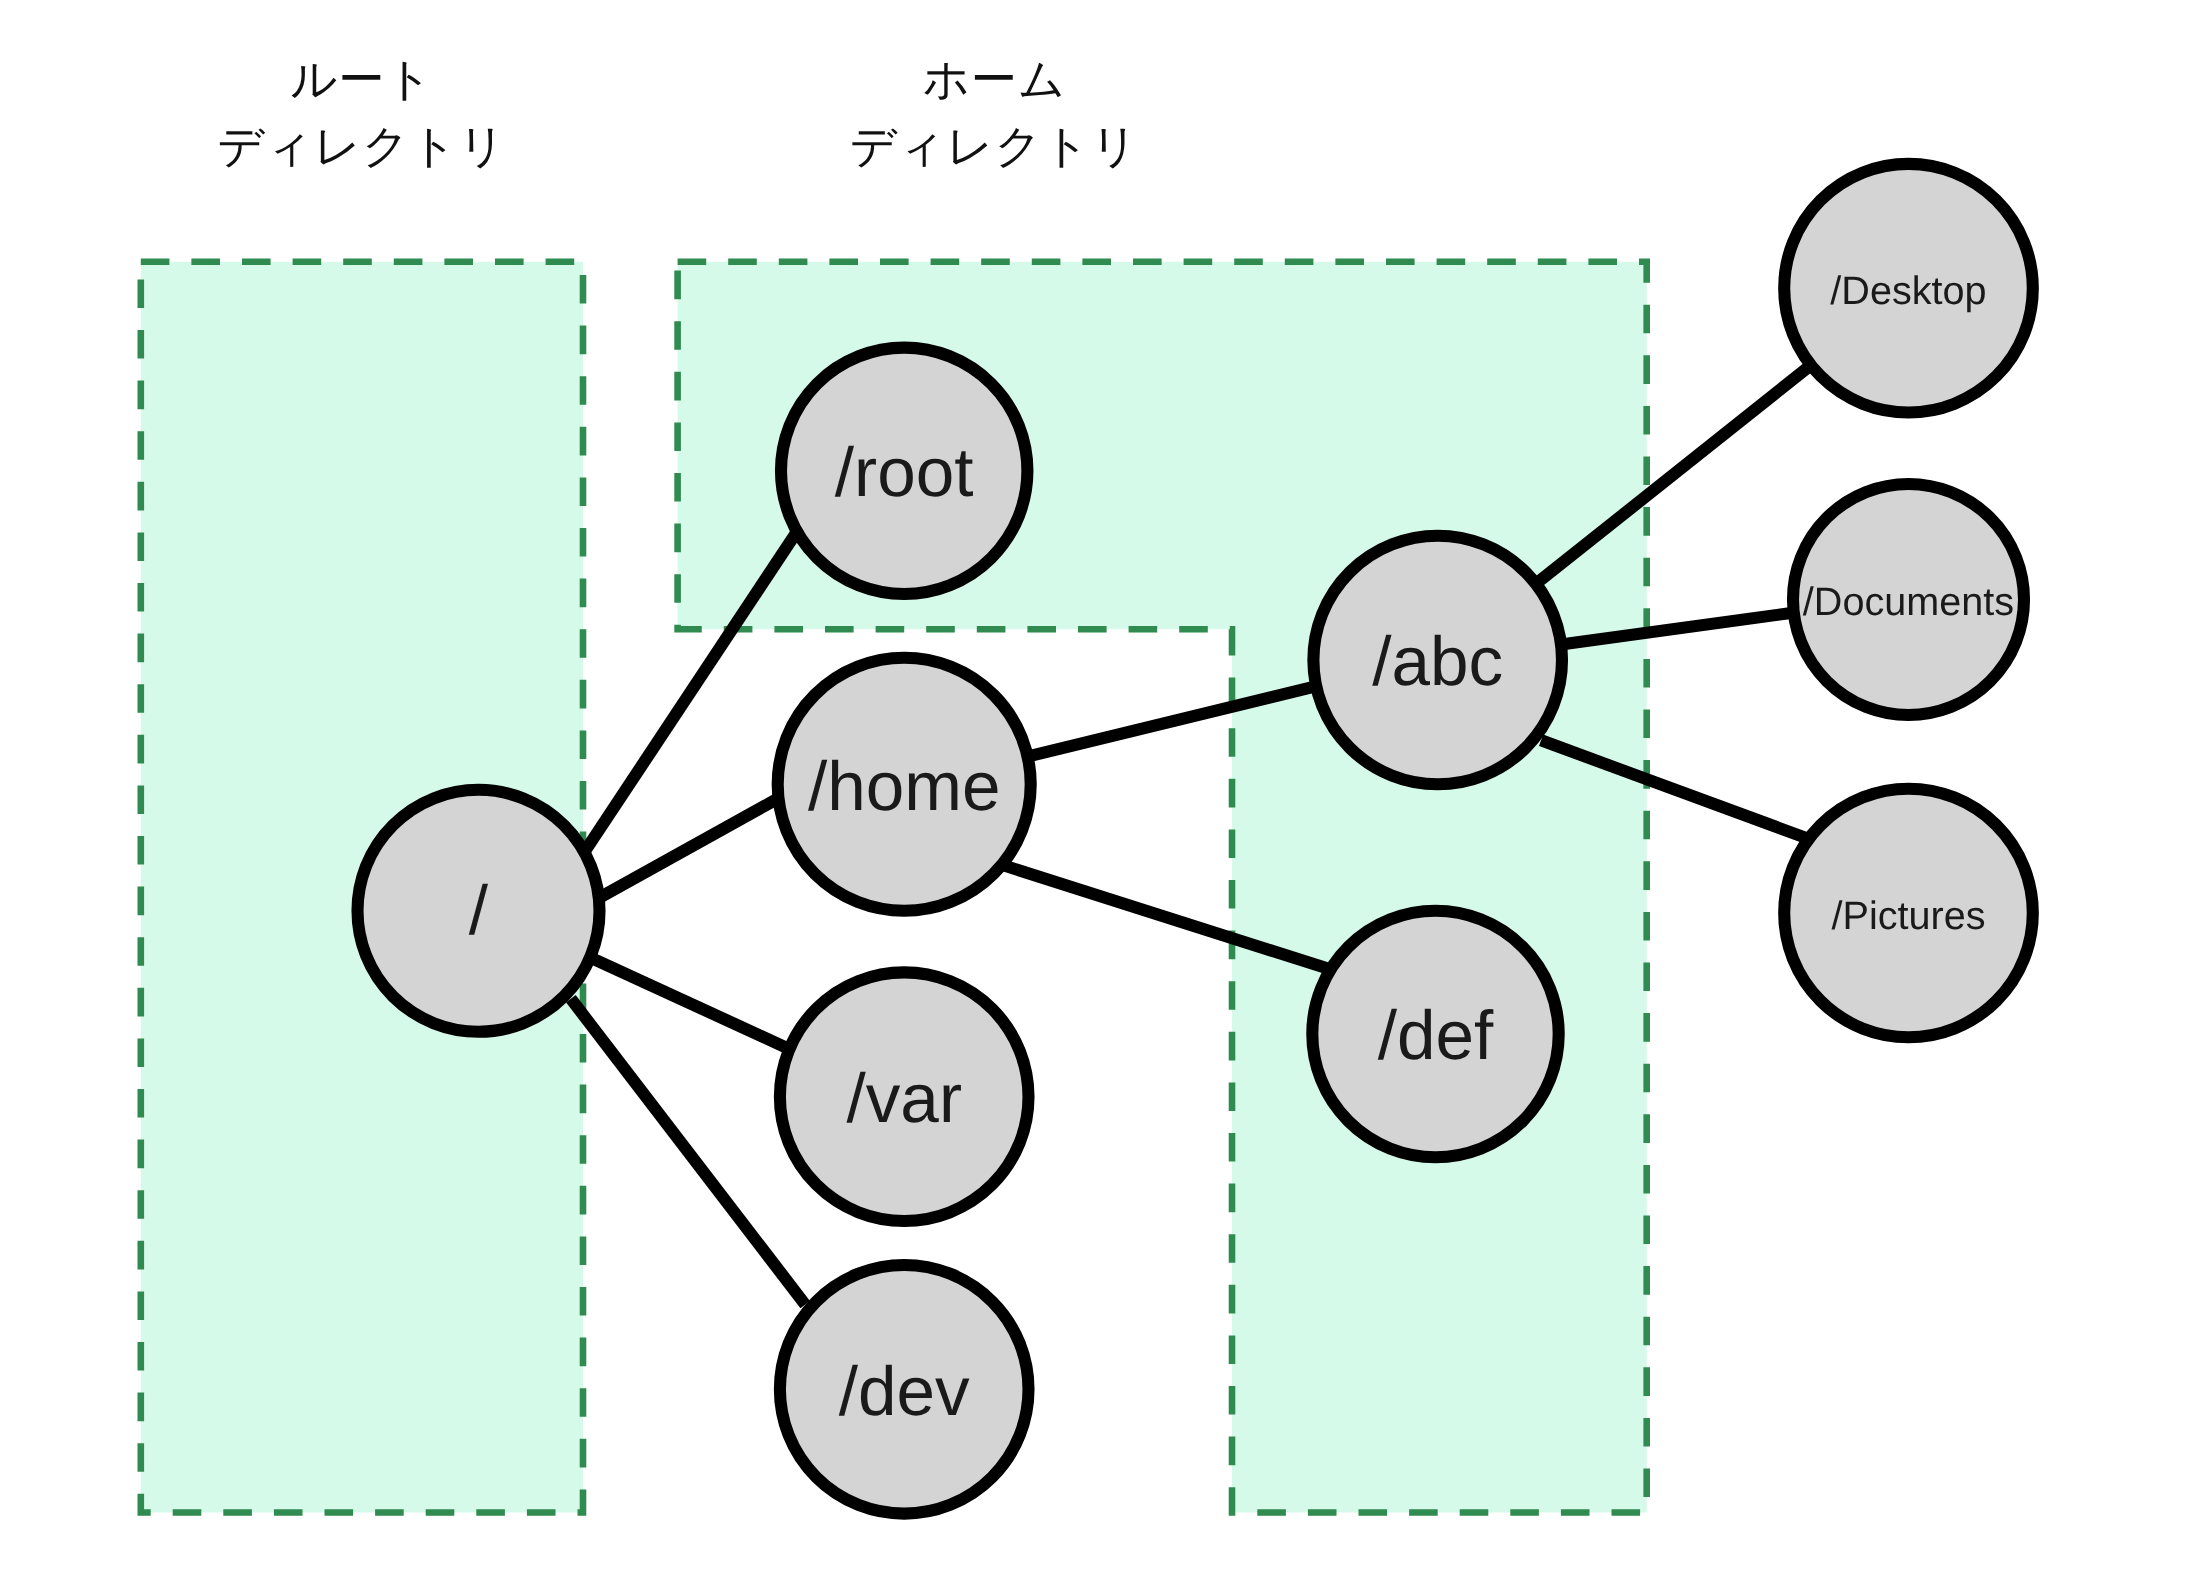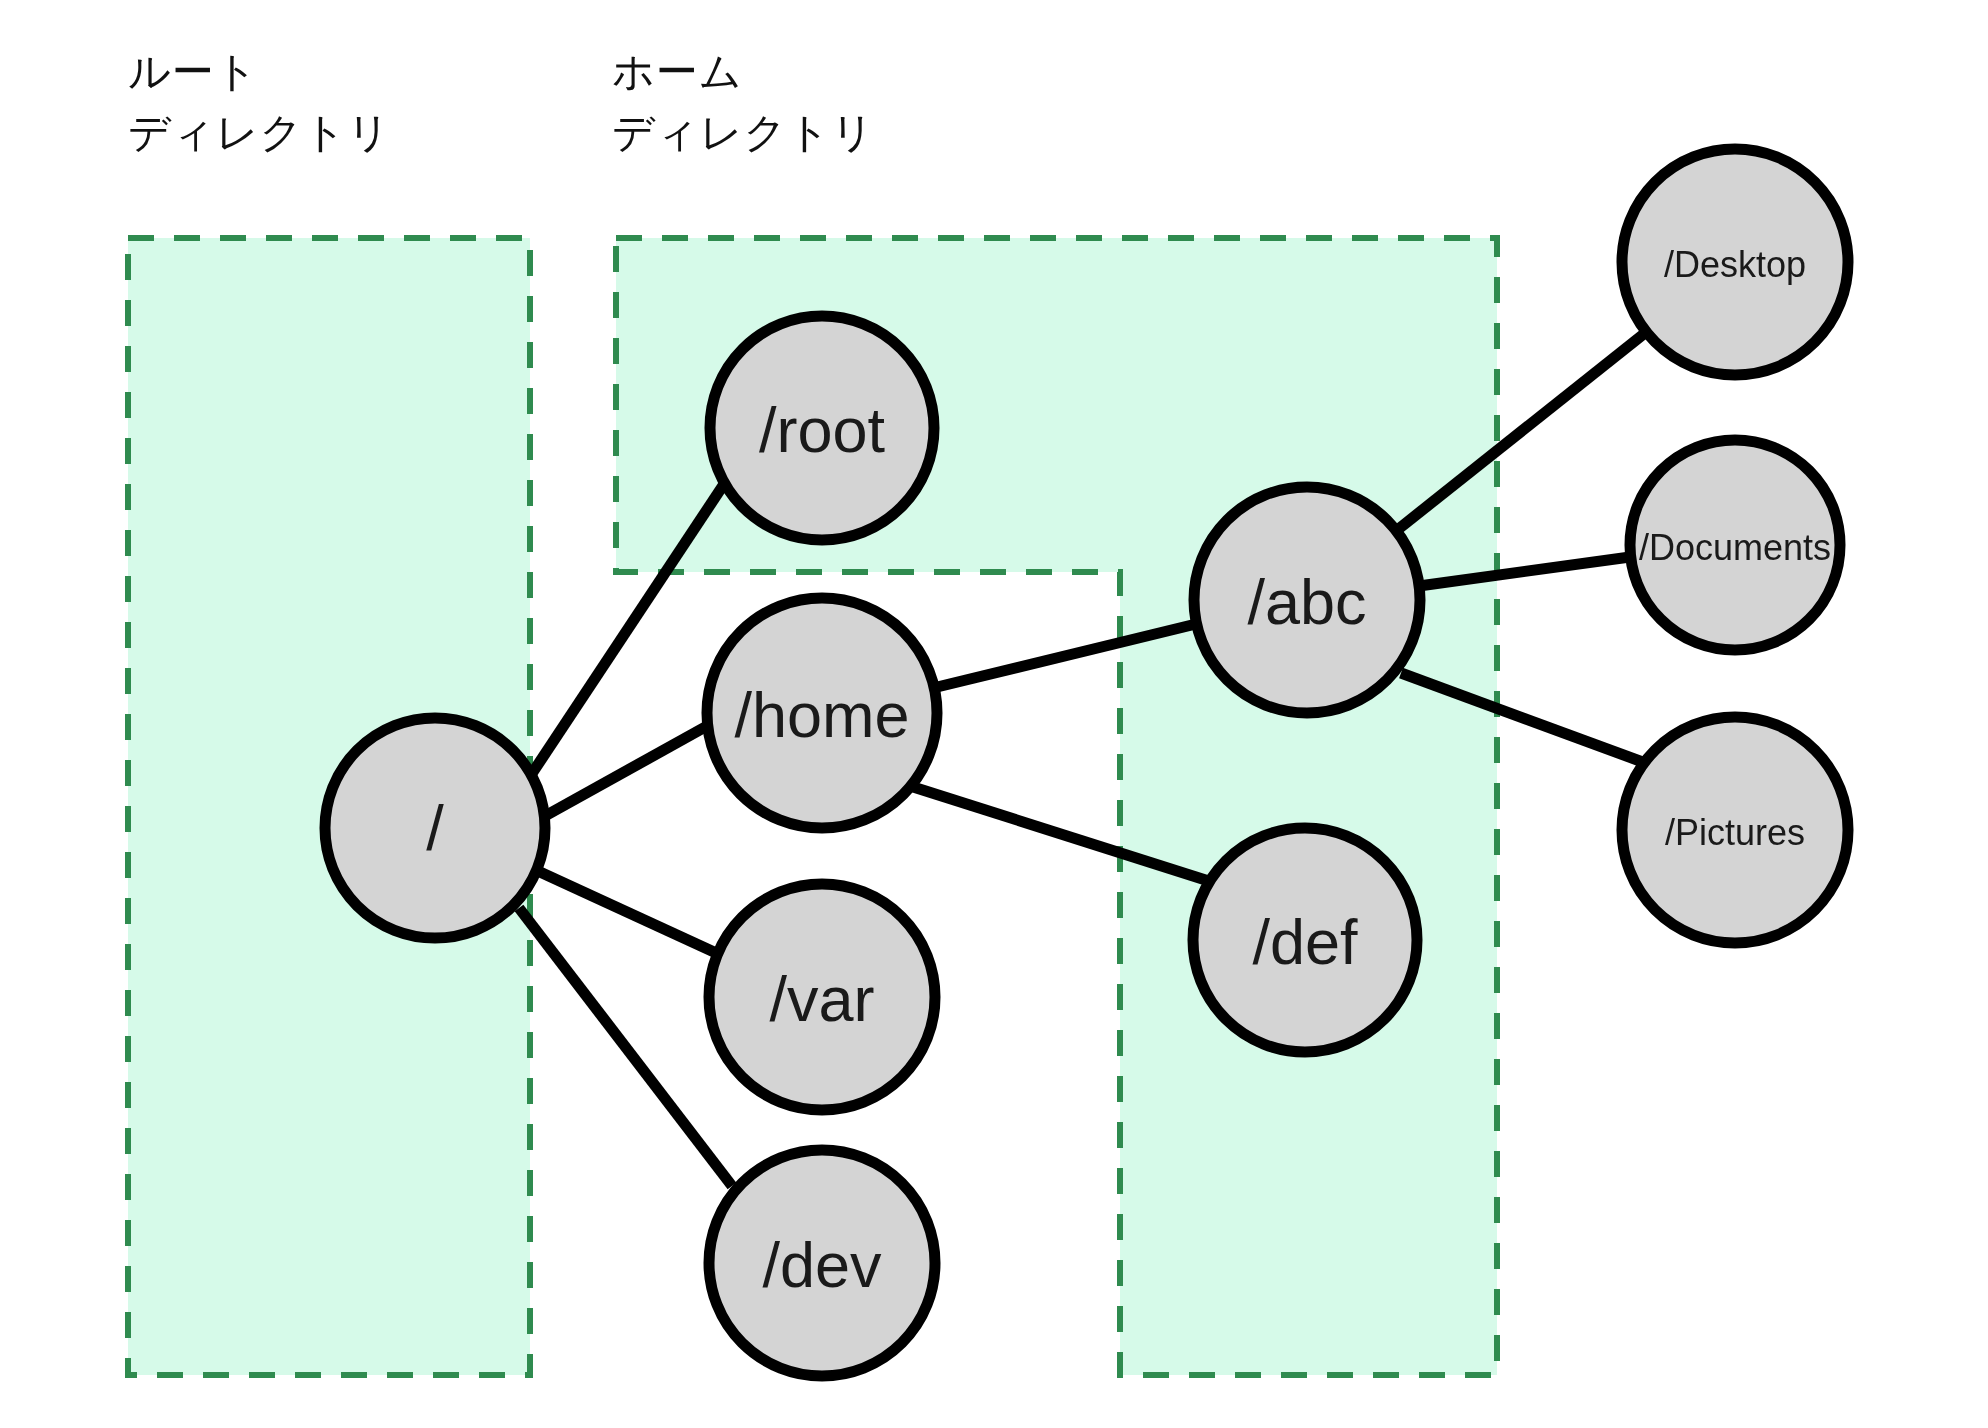--- a/index.html
+++ b/index.html
@@ -45,31 +45,31 @@
     fill: #1a1a1a;
     text-anchor: middle;
     dominant-baseline: central;
     font-family: "Liberation Sans", "DejaVu Sans", sans-serif;
     font-weight: 400;
   }
   .node-label.big { font-size: 63px; }
   .node-label.small { font-size: 36px; }
   .group-caption {
     position: absolute;
-    text-align: left;
+    text-align: center;
     font-family: "Liberation Sans", "DejaVu Sans", sans-serif;
     font-size: 42px;
     line-height: 1.45;
     color: #111111;
     letter-spacing: 0.02em;
     white-space: pre-line;
     user-select: none;
   }
   #caption-root { left: 128px; top: 42px; width: 402px; }
-  #caption-home { left: 612px; top: 42px; width: 504px; }
+  #caption-home { left: 652px; top: 42px; width: 504px; }
 </style>
 </head>
 <body>
 
 <div id="canvas">
 
   <svg id="diagram" viewBox="0 0 1988 1428">
 
     <g>
       <rect class="group-region" x="128" y="238" width="402" height="1137"></rect>

